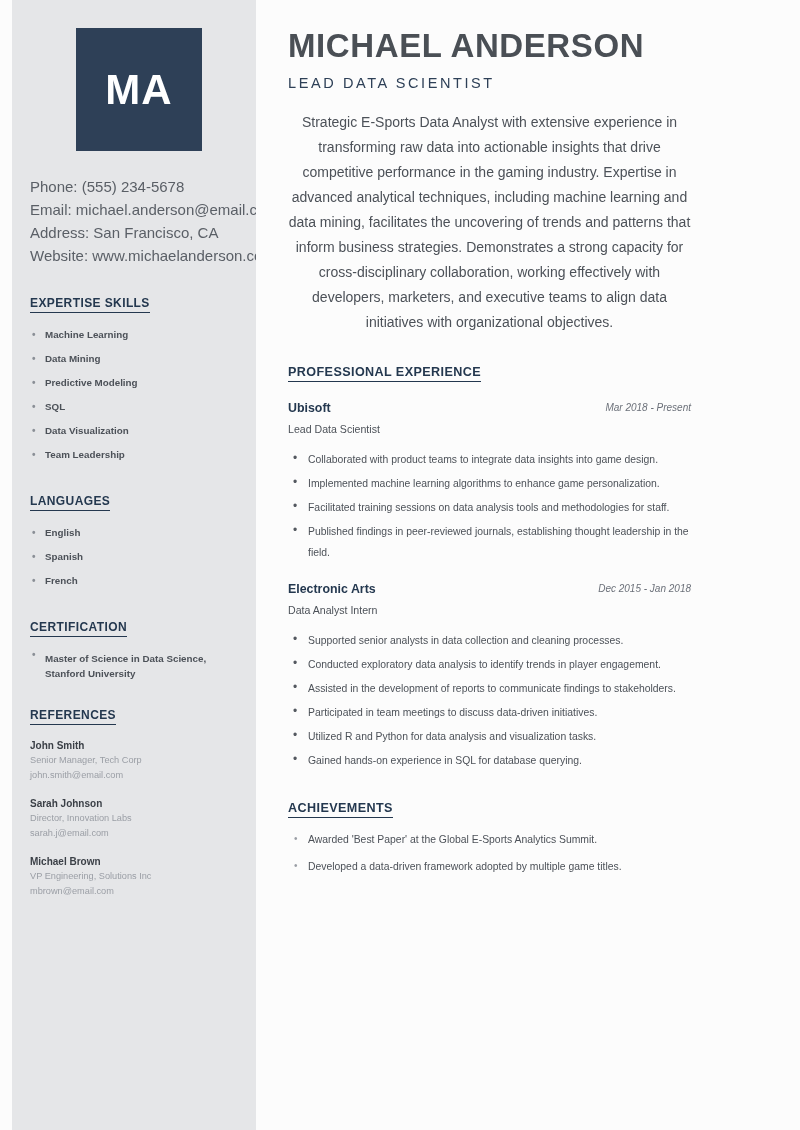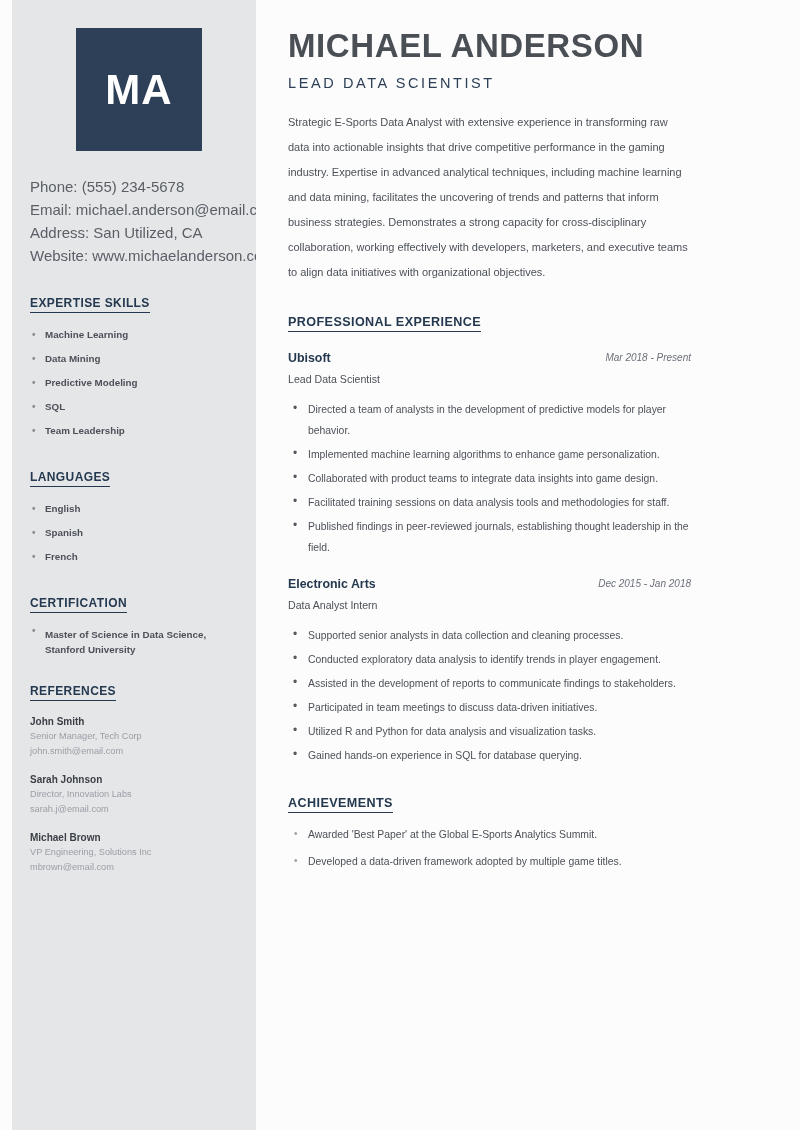--- a/index.html
+++ b/index.html
@@ -122,25 +122,25 @@
     margin: 0;
   }
   .job-title {
     font-size: 14.5px;
     color: #2e4057;
     letter-spacing: 2.6px;
     margin: 7px 0 0 0;
     line-height: 20px;
   }
   .summary {
-    font-size: 11px;
+    font-size: 14px;
     color: #4c5158;
     line-height: 25px;
     margin: 17px 0 0 0;
-    text-align: left;
+    text-align: center;
   }
 
   .main-heading {
     font-size: 12.6px;
     font-weight: bold;
     color: #24384f;
     letter-spacing: 0.4px;
     padding-bottom: 2px;
     border-bottom: 1.6px solid #24384f;
     display: inline-block;
@@ -224,31 +224,32 @@
 
   <aside class="sidebar">
 
     <div class="avatar">
       <span>MA</span>
     </div>
 
     <div class="contact-list">
       <div class="contact-line">Phone: (555) 234-5678</div>
       <div class="contact-line">Email: michael.anderson@email.com</div>
-      <div class="contact-line">Address: San Utilized, CA</div>
+      <div class="contact-line">Address: San Francisco, CA</div>
       <div class="contact-line">Website: www.michaelanderson.com</div>
     </div>
 
     <section class="side-section">
       <h2 class="side-heading">EXPERTISE SKILLS</h2>
       <ul class="side-bullets">
         <li>Machine Learning</li>
         <li>Data Mining</li>
         <li>Predictive Modeling</li>
         <li>SQL</li>
+        <li>Data Visualization</li>
         <li>Team Leadership</li>
       </ul>
     </section>
 
     <section class="side-section tight">
       <h2 class="side-heading">LANGUAGES</h2>
       <ul class="side-bullets">
         <li>English</li>
         <li>Spanish</li>
         <li>French</li>
@@ -294,23 +295,22 @@
     <section class="main-section">
       <h2 class="main-heading">PROFESSIONAL EXPERIENCE</h2>
 
       <div class="job">
         <div class="job-header">
           <span class="company">Ubisoft</span>
           <span class="job-dates">Mar 2018 - Present</span>
         </div>
         <div class="job-role">Lead Data Scientist</div>
         <ul class="job-bullets">
-          <li>Directed a team of analysts in the development of predictive models for player behavior.</li>
+          <li>Collaborated with product teams to integrate data insights into game design.</li>
           <li>Implemented machine learning algorithms to enhance game personalization.</li>
-          <li>Collaborated with product teams to integrate data insights into game design.</li>
           <li>Facilitated training sessions on data analysis tools and methodologies for staff.</li>
           <li>Published findings in peer-reviewed journals, establishing thought leadership in the field.</li>
         </ul>
       </div>
 
       <div class="job">
         <div class="job-header">
           <span class="company">Electronic Arts</span>
           <span class="job-dates">Dec 2015 - Jan 2018</span>
         </div>

